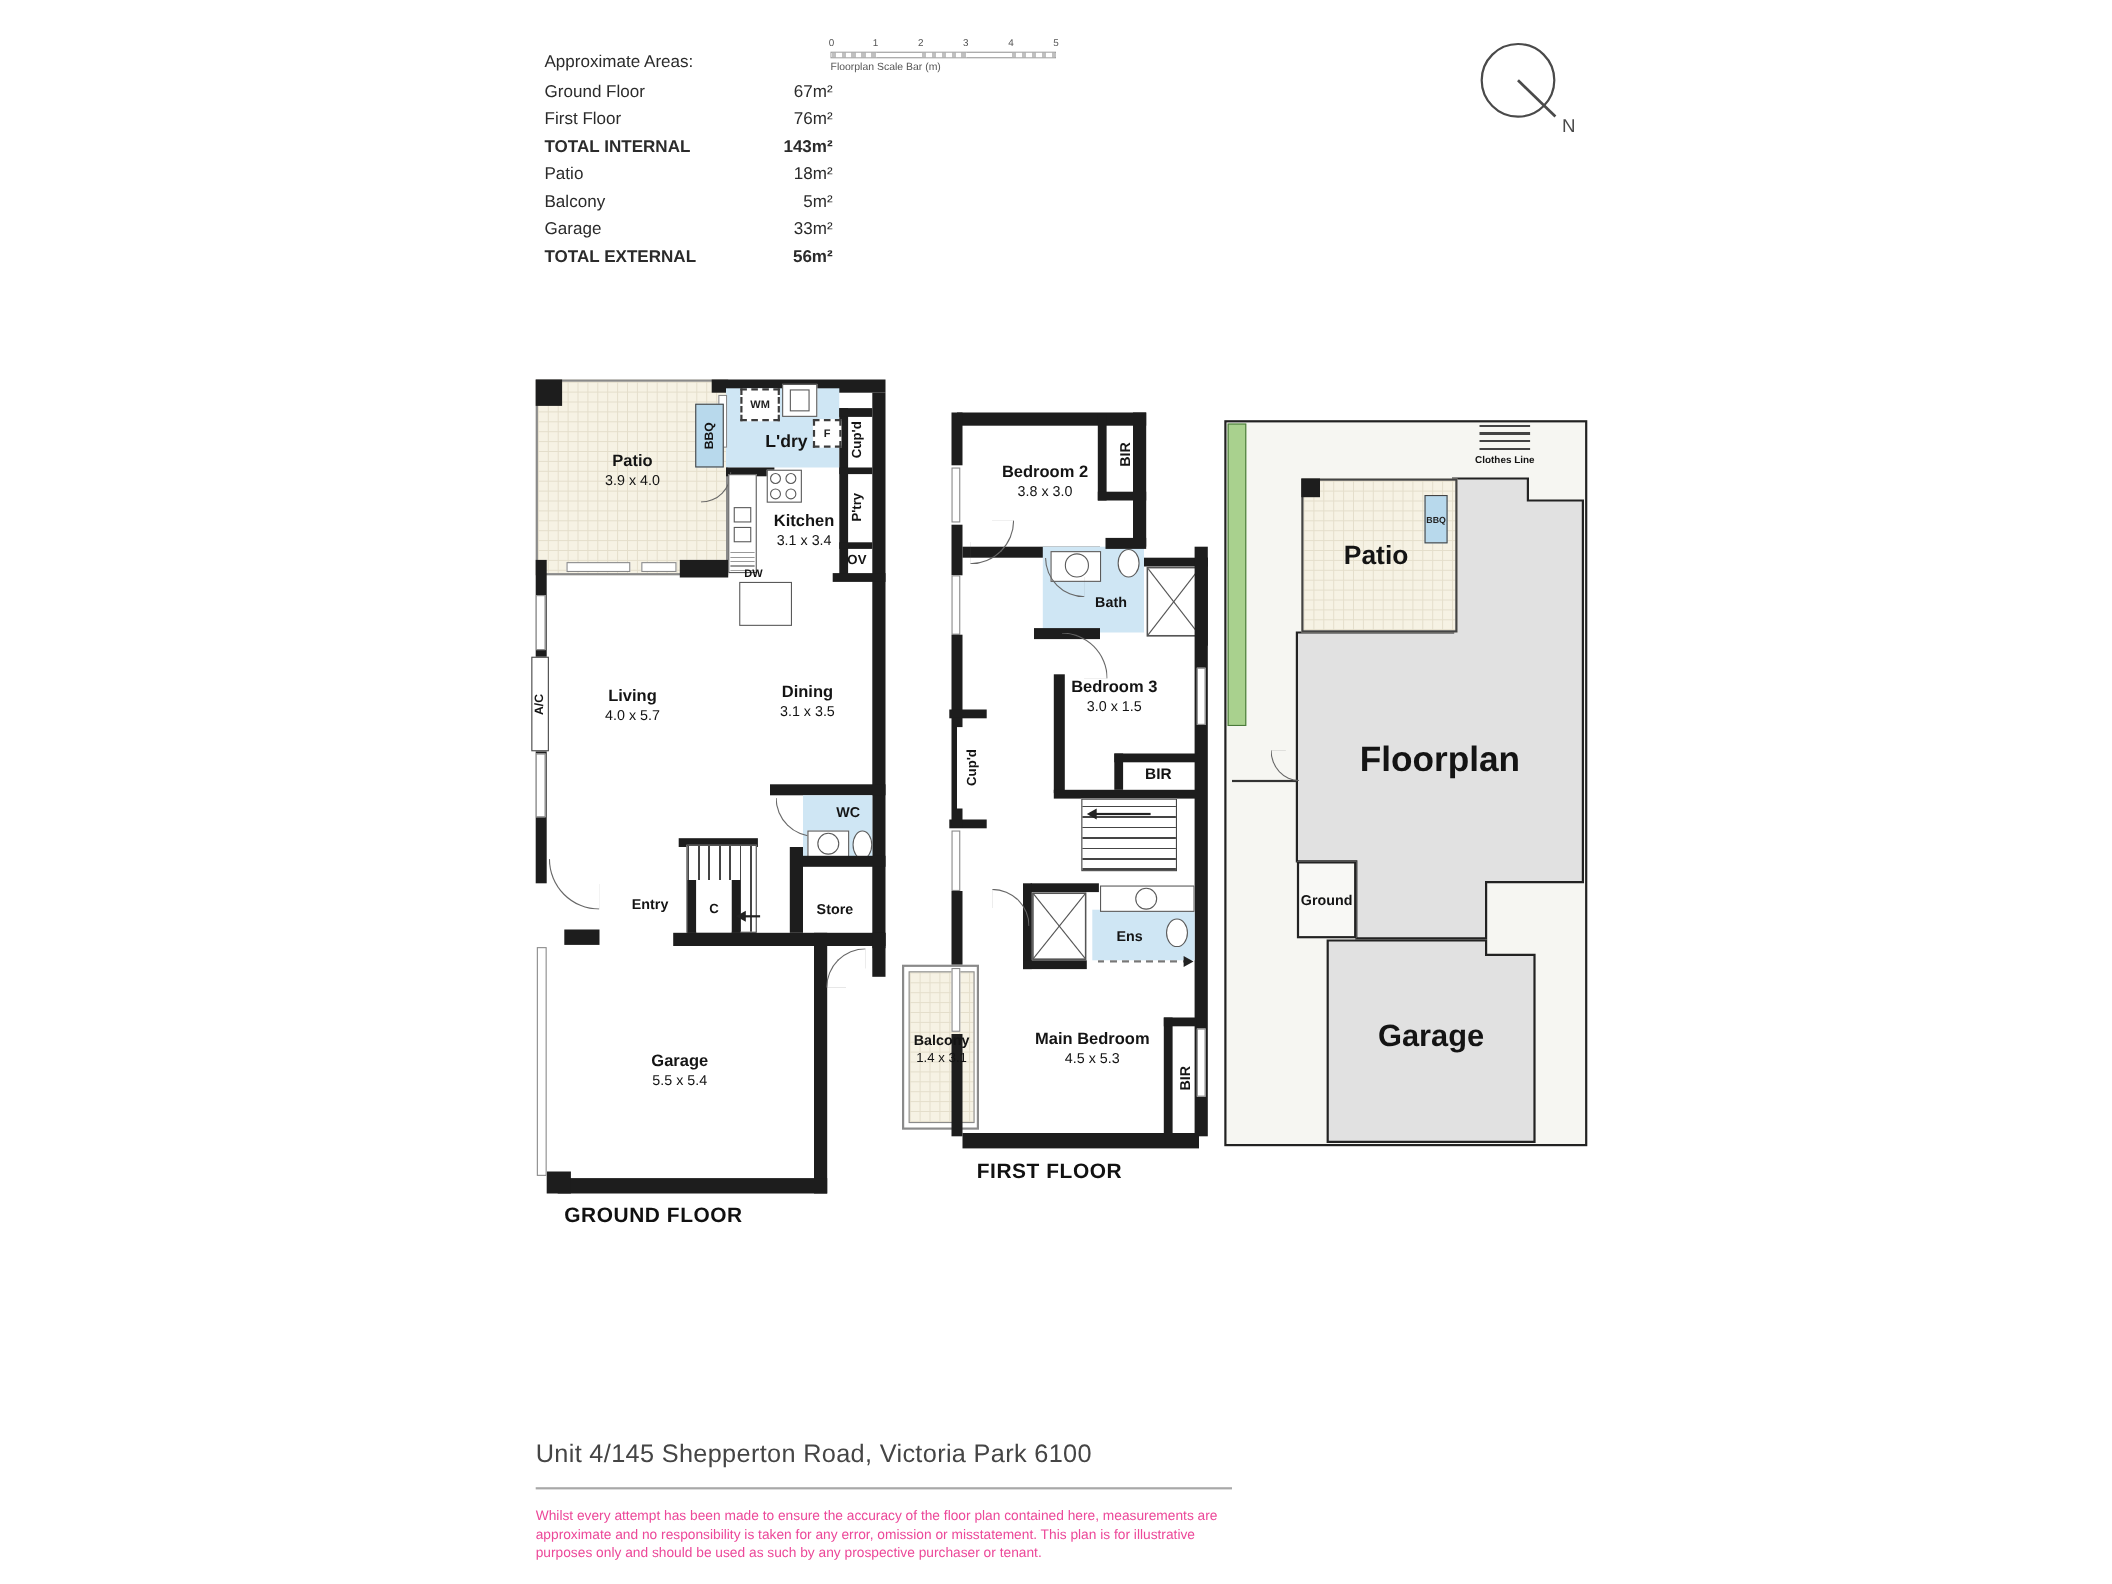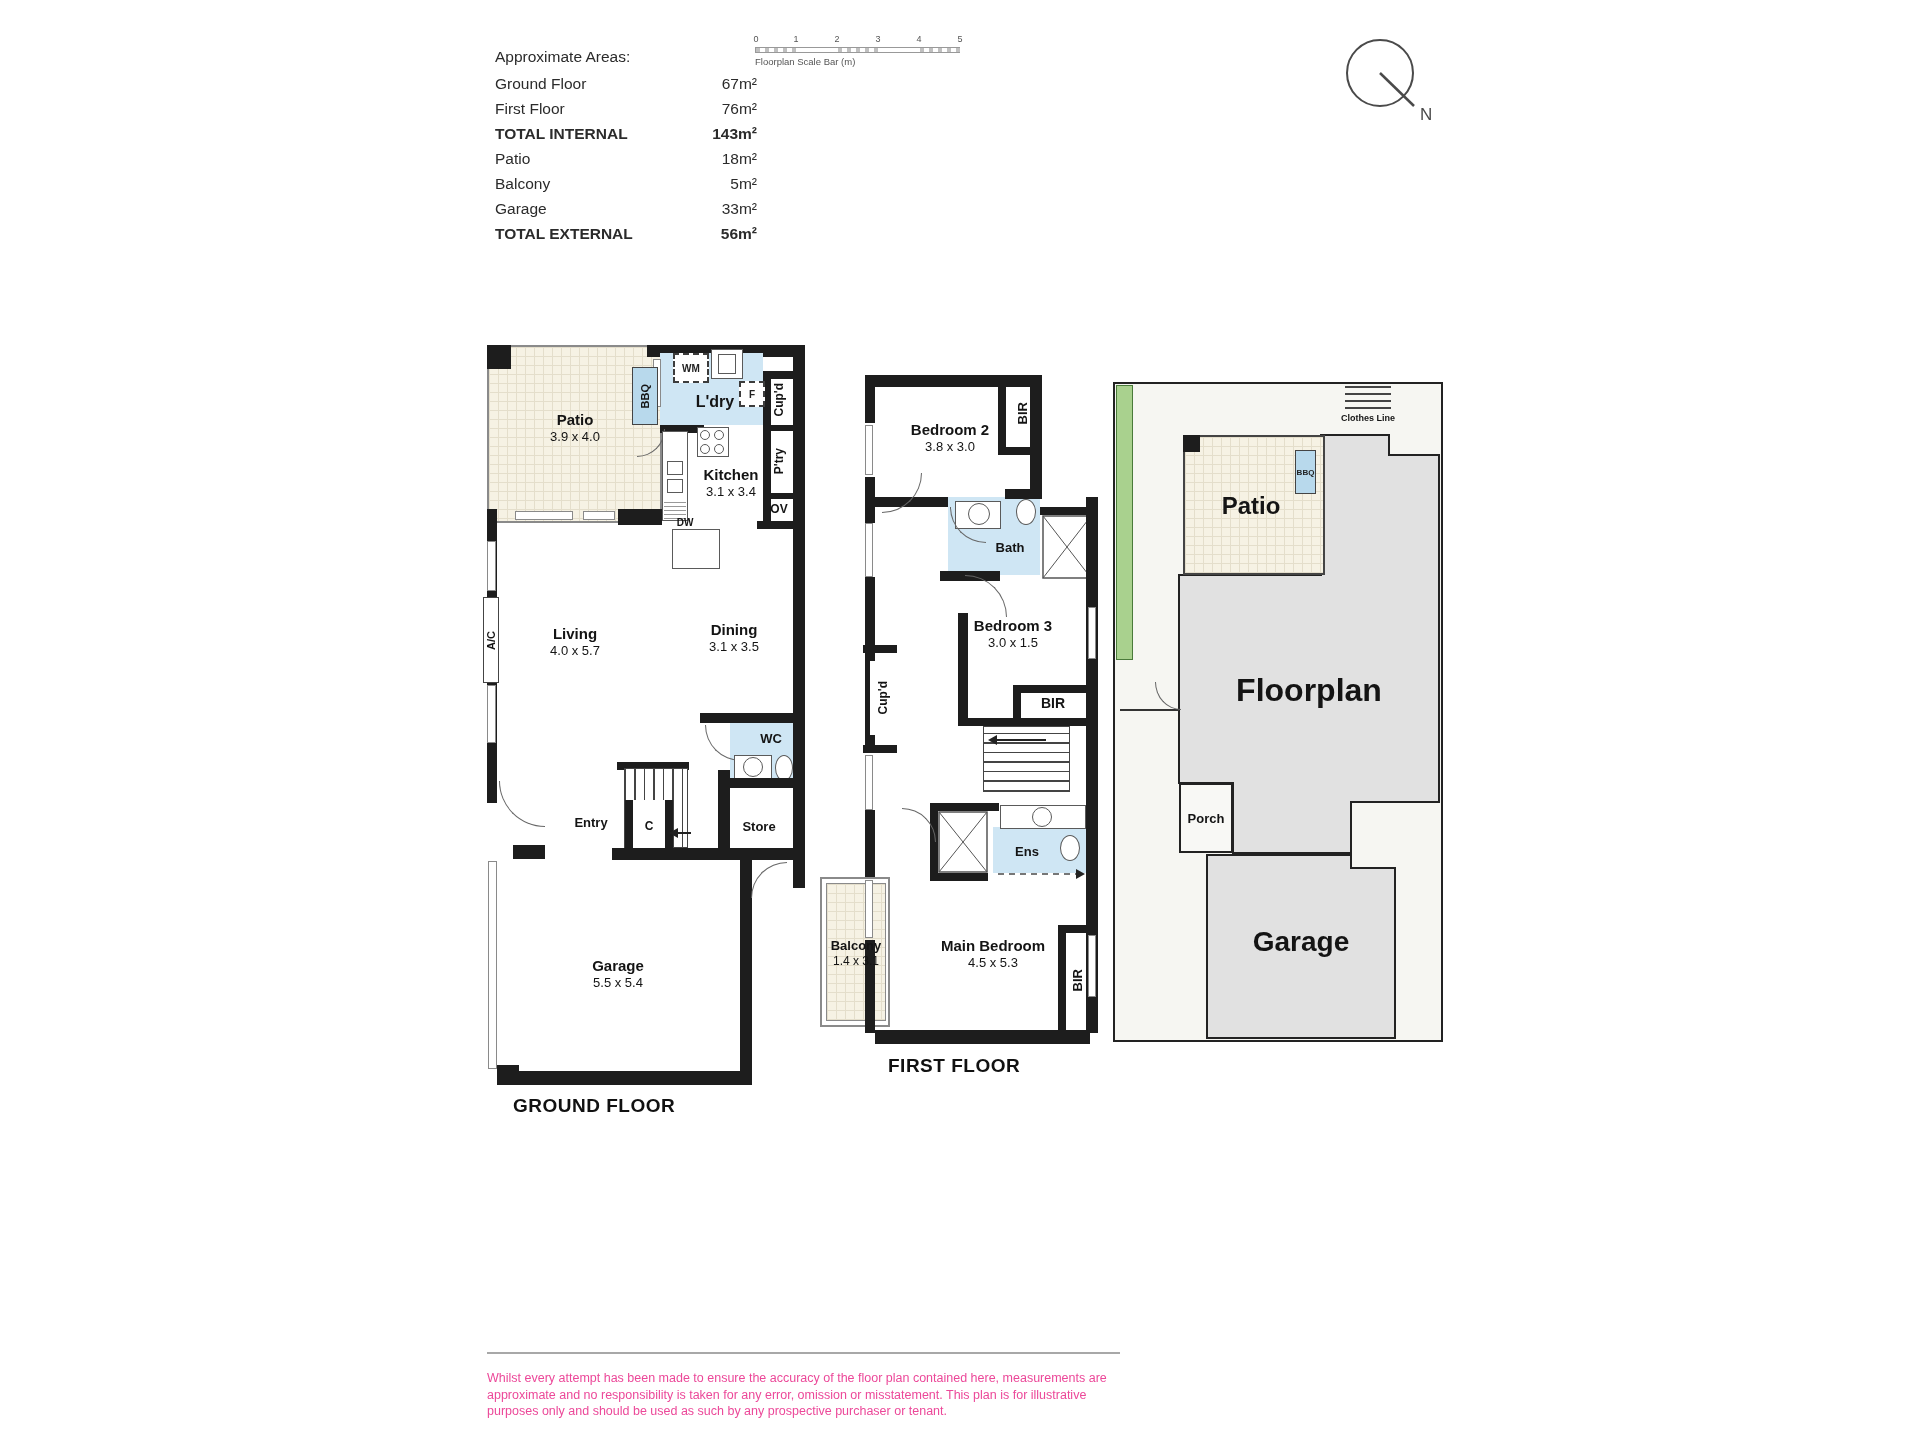--- a/index.html
+++ b/index.html
@@ -352,21 +352,22 @@
     <div style="position:absolute;left:182px;top:68px;width:21px;height:44px;background:#b8d9ec;border:1.5px solid #444;box-sizing:border-box;display:flex;align-items:center;justify-content:center;font-size:8px;font-weight:bold">
         <span>BBQ</span>
       </div>
     <div class="lab" style="left:138px;top:124px;font-size:24px">Patio</div>
 
     <div style="position:absolute;left:7px;top:327px;width:59px;height:2px;background:#333"></div>
     <div class="arc bl" style="left:42px;top:300px;width:26px;height:28px"></div>
 
     <div class="lab" style="left:196px;top:308px;font-size:32px">Floorplan</div>
     <div style="position:absolute;left:66px;top:401px;width:54px;height:70px;background:#f8f8f5;border:2px solid #222;box-sizing:border-box"></div>
-    <div class="lab" style="left:93px;top:436px;font-size:13px">Porch</div>
+    <div class="lab" style="left:93px;top:436px;font-size:13px">Ground</div>
     <div class="lab" style="left:188px;top:560px;font-size:28px">Garage</div>
   </div>
 
+  <div class="addr">Unit 4/145 Shepperton Road, Victoria Park 6100</div>
   <div class="rule"></div>
   <div class="disc">Whilst every attempt has been made to ensure the accuracy of the floor plan contained here, measurements are approximate and no responsibility is taken for any error, omission or misstatement. This plan is for illustrative purposes only and should be used as such by any prospective purchaser or tenant.</div>
 
 
 </div>
 
 </body></html>

